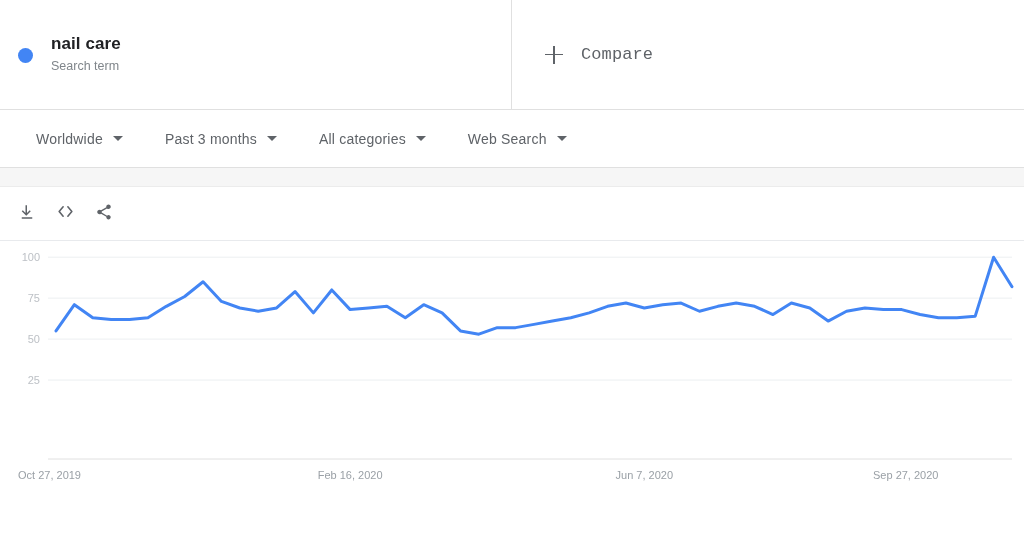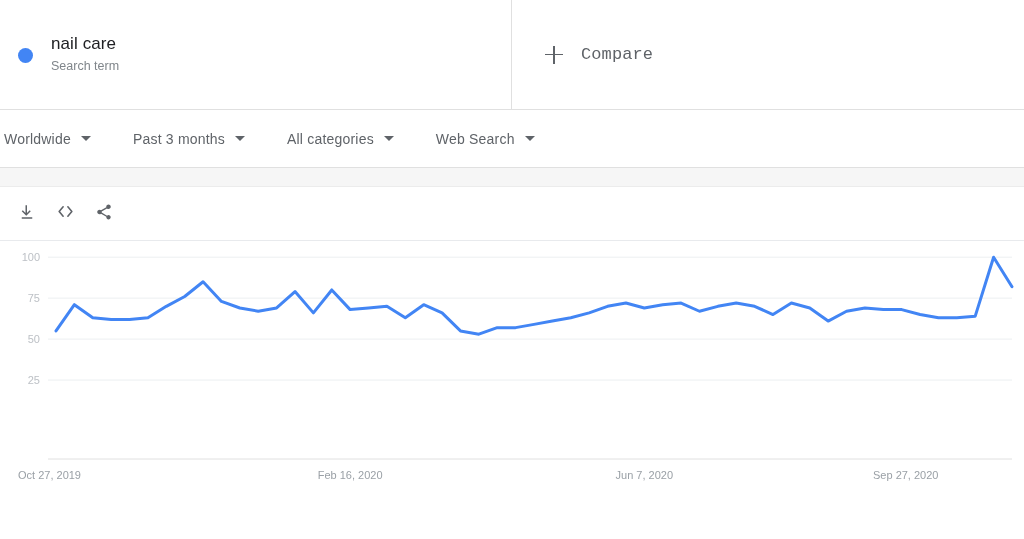--- a/index.html
+++ b/index.html
@@ -37,20 +37,21 @@
     flex: 0 0 15px;
     margin-right: 18px;
     margin-top: 2px;
   }
   .term-text { display: flex; flex-direction: column; }
   .term-title {
     font-size: 17px;
     color: #202124;
     line-height: 22px;
     letter-spacing: .1px;
+    font-weight: bold;
   }
   .term-sub {
     font-size: 12.5px;
     color: #80868b;
     line-height: 20px;
     margin-top: 1px;
   }
   .compare-card {
     flex: 1;
     display: flex;
@@ -85,21 +86,21 @@
     font-size: 17px;
     color: #5f6368;
     letter-spacing: .1px;
   }
 
   
   .filter-bar {
     height: 58px;
     display: flex;
     align-items: center;
-    padding-left: 4px;
+    padding-left: 36px;
     border-bottom: 1px solid #e0e0e0;
     box-sizing: border-box;
     background: #fff;
   }
   .filter {
     display: flex;
     align-items: center;
     margin-right: 42px;
     cursor: pointer;
     white-space: nowrap;

